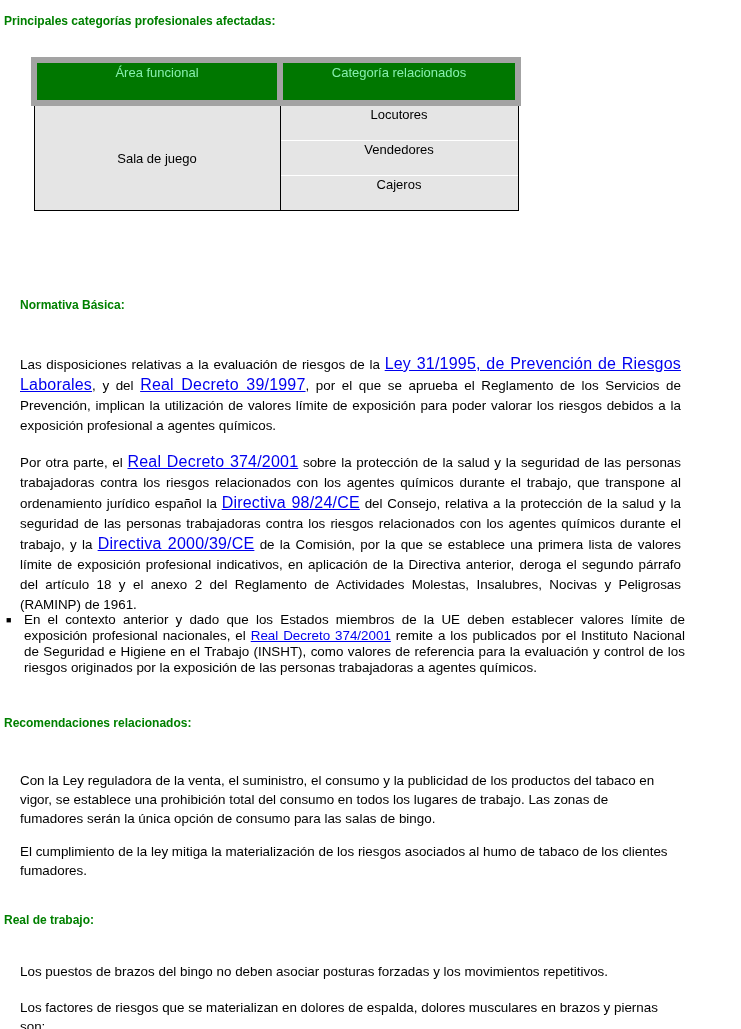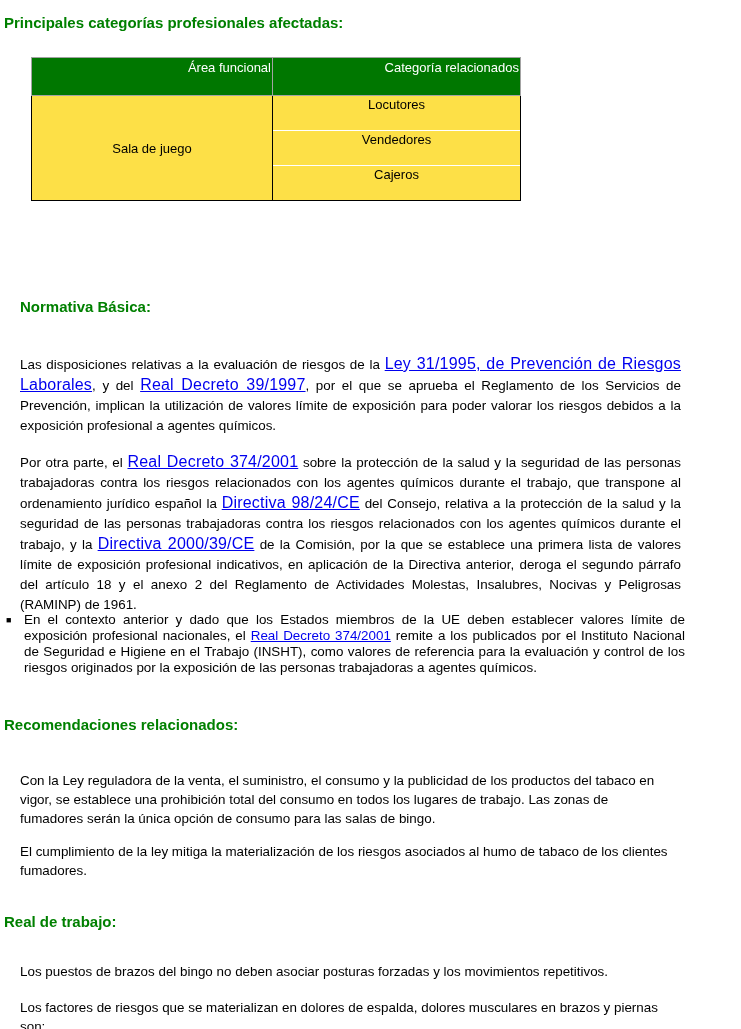--- a/index.html
+++ b/index.html
@@ -1,26 +1,26 @@
 <!DOCTYPE html>
 <html><head>
 <meta charset="utf-8">
 <style>
   html, body { margin: 0; padding: 0; background: #ffffff; }
   body { width: 741px; height: 1029px; overflow: hidden; position: relative;
          font-family: "Liberation Sans", "DejaVu Sans", sans-serif; color: #000; }
-  .h { position: absolute; left: 4px; font-weight: bold; font-size: 15px; color: #008000; margin: 0; }
+  .h { position: absolute; left: 4px; font-weight: bold; font-size: 12px; color: #008000; margin: 0; }
   .p { position: absolute; left: 4px; width: 661px; font-size: 13.4px; line-height: 20px; margin: 16px; text-align: justify; }
   .p.left { text-align: left; }
   a { color: #0000ee; text-decoration: underline; }
   a.big { font-size: 16px; letter-spacing: 0.2px; }
   table.cat { position: absolute; left: 31px; top: 57px; width: 490px; border-collapse: collapse; font-size: 13px; }
-  table.cat th { background: #007700; color: #ffffff; font-weight: normal; height: 34px; vertical-align: top;
-                 padding-top: 2px; border: 1px solid #a3a3a3; text-align: right; }
-  table.cat td { background: #fde047; border: 1px solid #000; text-align: center; padding: 0; }
+  table.cat th { background: #007700; color: #86efac; font-weight: normal; height: 34px; vertical-align: top;
+                 padding-top: 2px; border: 6px solid #a3a3a3; text-align: center; }
+  table.cat td { background: #e5e5e5; border: 1px solid #000; text-align: center; padding: 0; }
   .catlist { display: flex; flex-direction: column; }
   .catlist div { height: 34px; line-height: 18px; padding-top: 0px; border-bottom: 1px solid #ffffff; }
   .catlist div:last-child { border-bottom: none; text-align: center; }
   ul.b { position: absolute; left: 4px; top: 612px; width: 661px; margin: 0; padding: 0 0 0 20px; list-style: none; font-size: 13.4px; line-height: 16px; }
   ul.b li { position: relative; text-align: justify; }
   ul.b li .bullet { position: absolute; left: -18px; top: 0; font-size: 9px; }
 </style>
 </head>
 <body>
 

